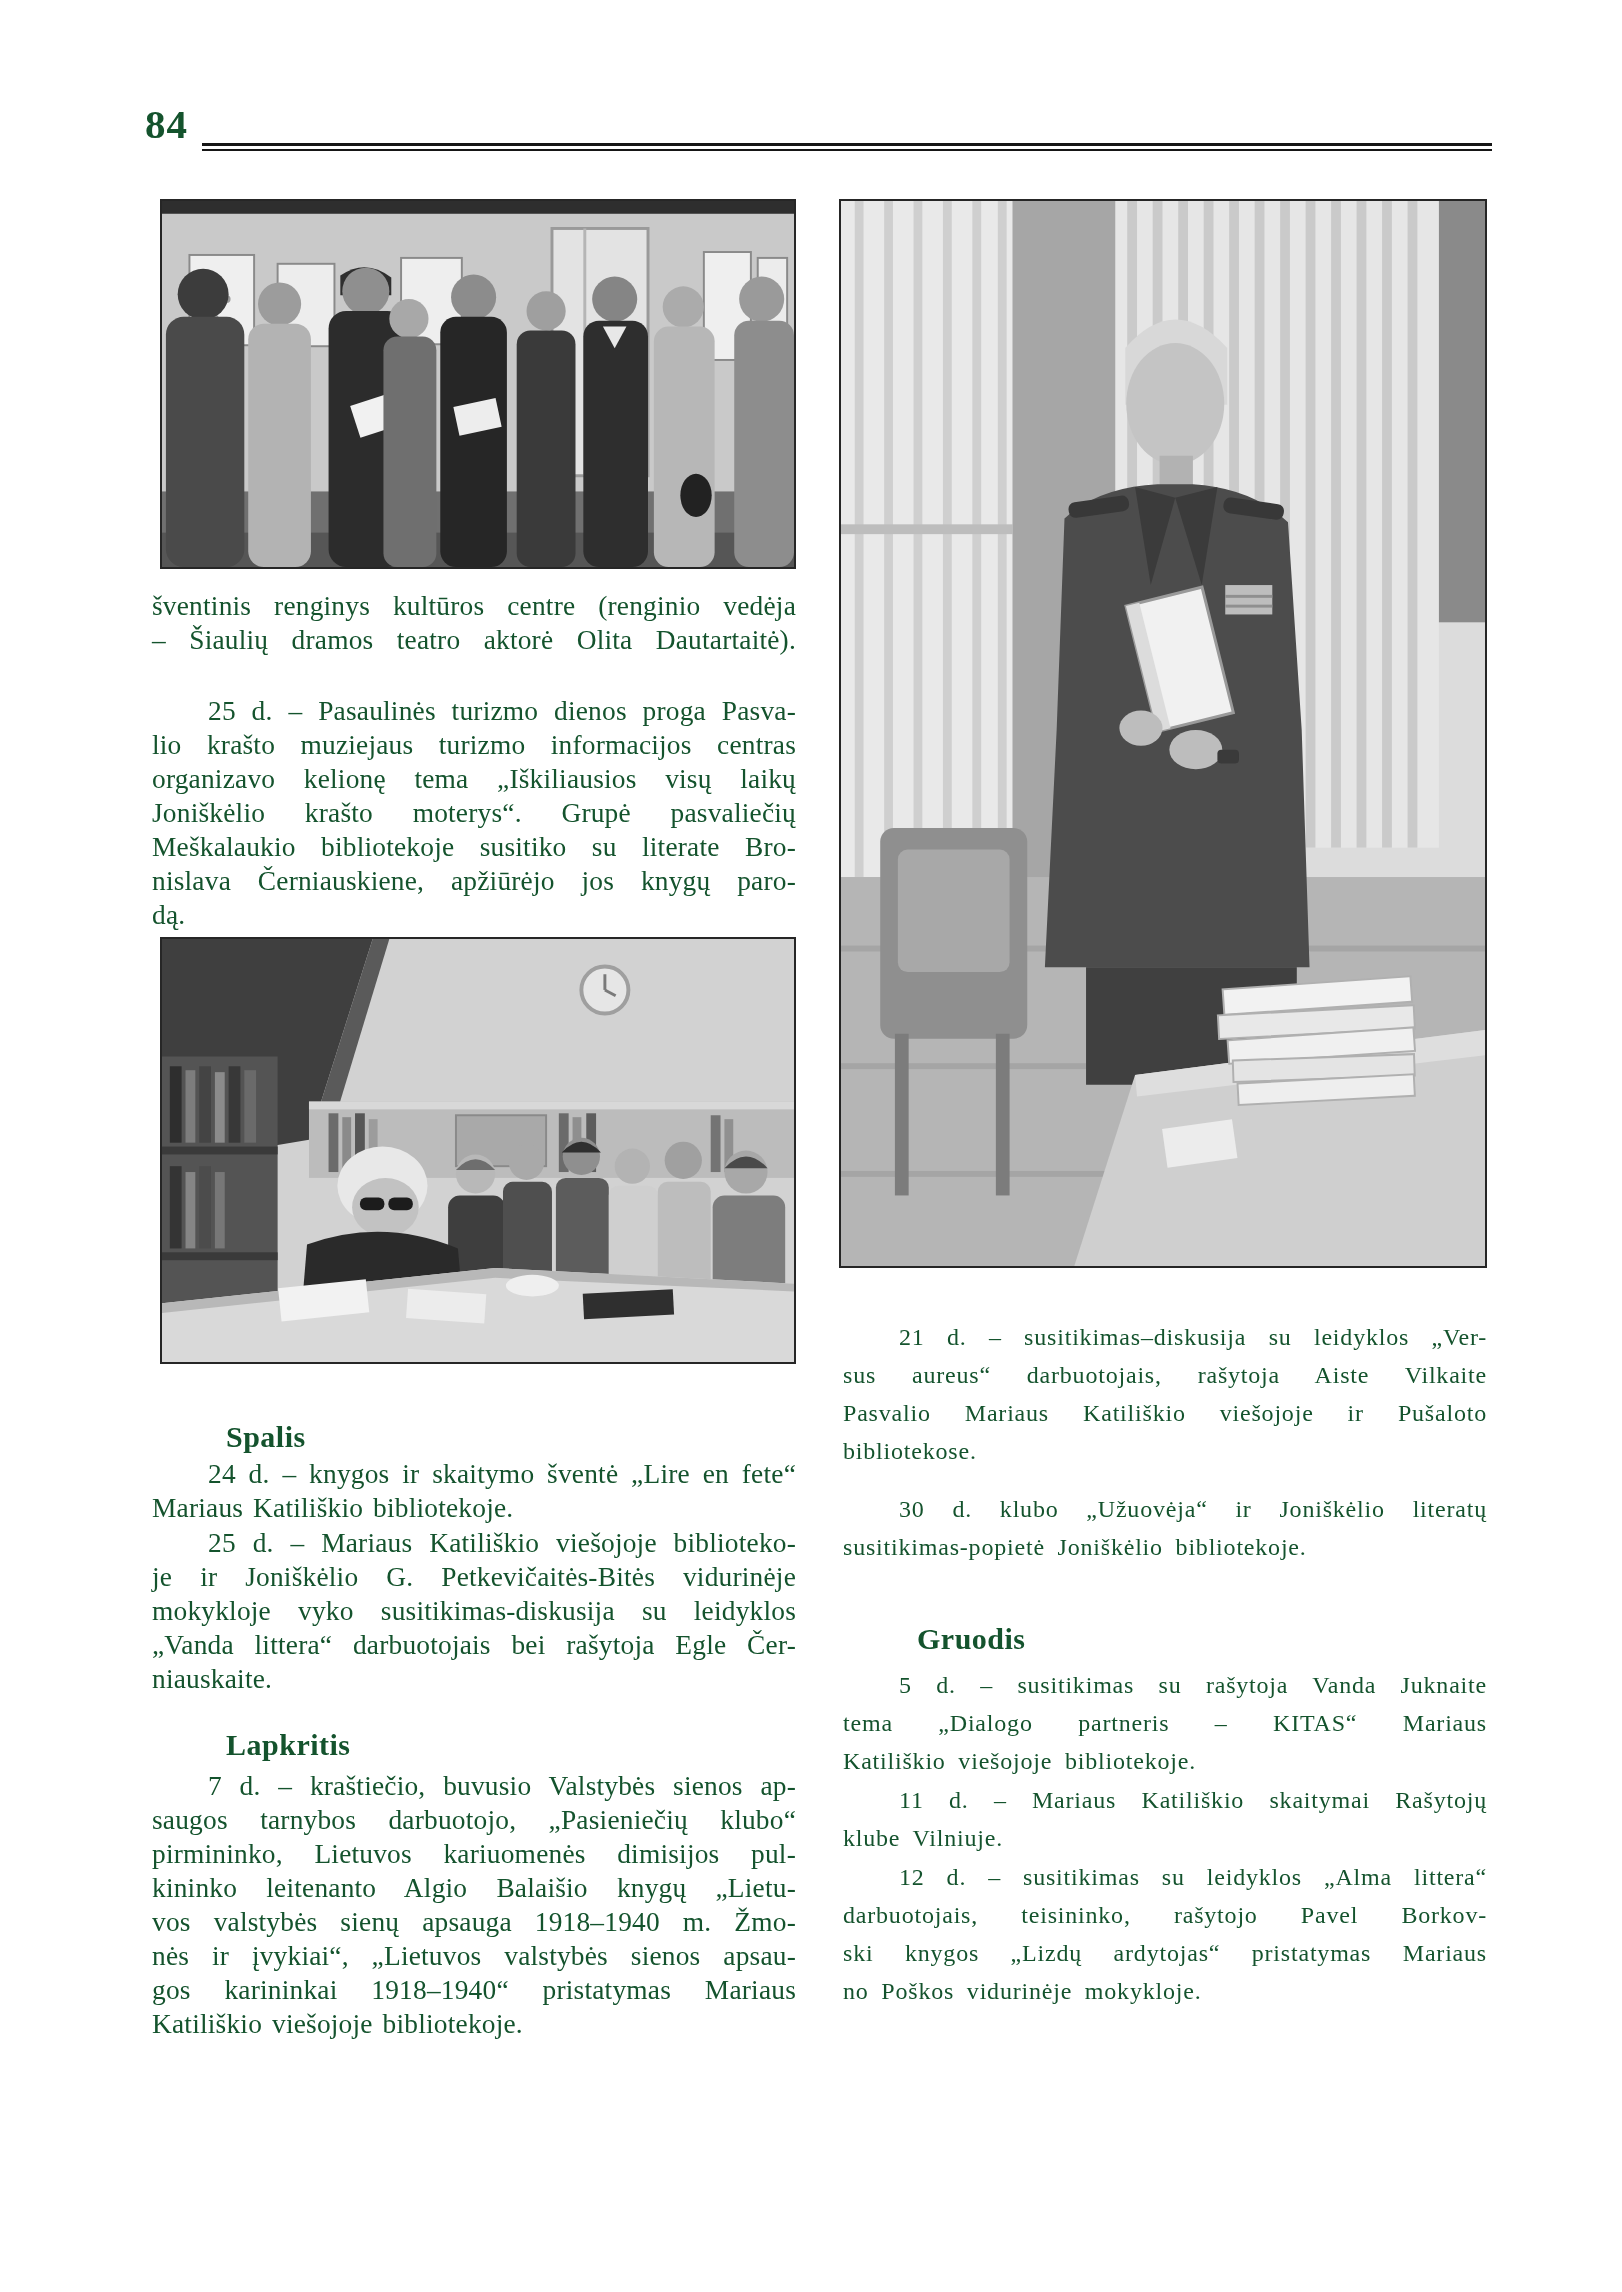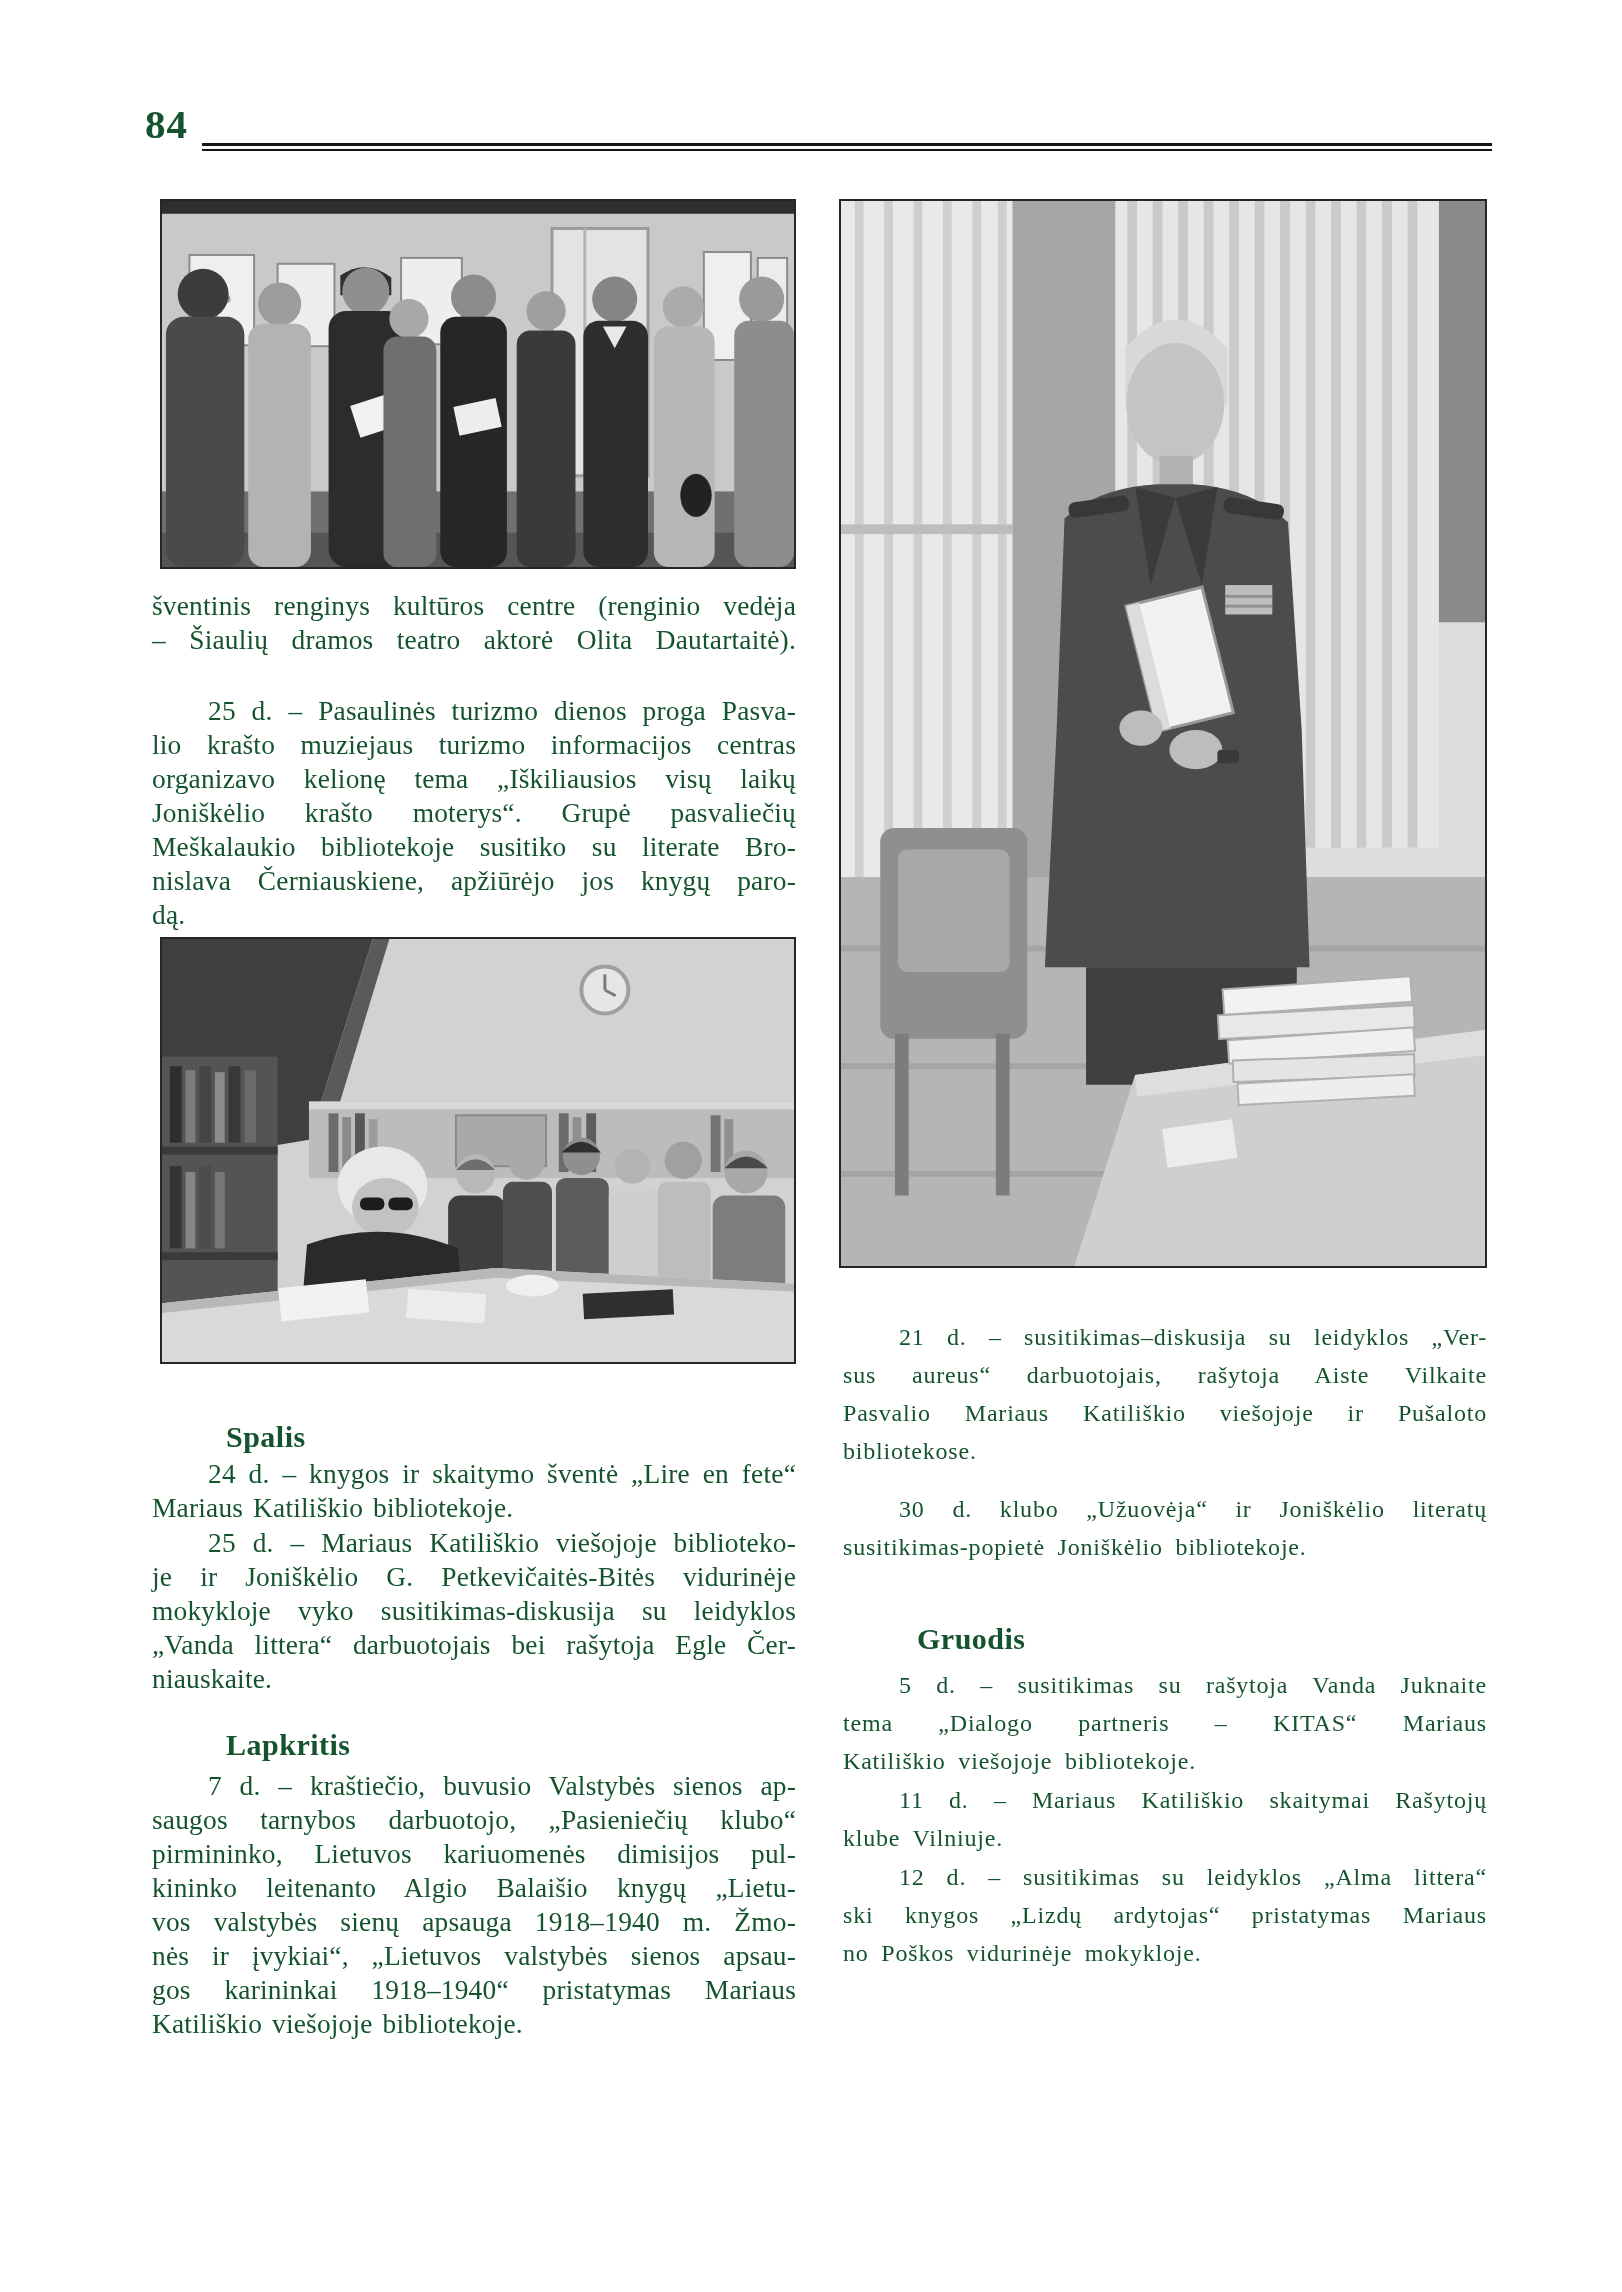--- a/index.html
+++ b/index.html
@@ -281,18 +281,19 @@
       <div class="line">5 d. – susitikimas su rašytoja Vanda Juknaite</div>
       <div class="line">tema „Dialogo partneris – KITAS“ Mariaus</div>
       <div class="line">Katiliškio viešojoje bibliotekoje.</div>
     </div>
   <div class="tb rcol para dec11">
       <div class="line">11 d. – Mariaus Katiliškio skaitymai Rašytojų</div>
       <div class="line">klube Vilniuje.</div>
     </div>
   <div class="tb rcol para dec12">
       <div class="line">12 d. – susitikimas su leidyklos „Alma littera“</div>
+      <div class="line">darbuotojais, teisininko, rašytojo Pavel Borkov-</div>
       <div class="line">ski knygos „Lizdų ardytojas“ pristatymas Mariaus</div>
       <div class="line">no Poškos vidurinėje mokykloje.</div>
     </div>
 
 </div>
 
 
 </body></html>

